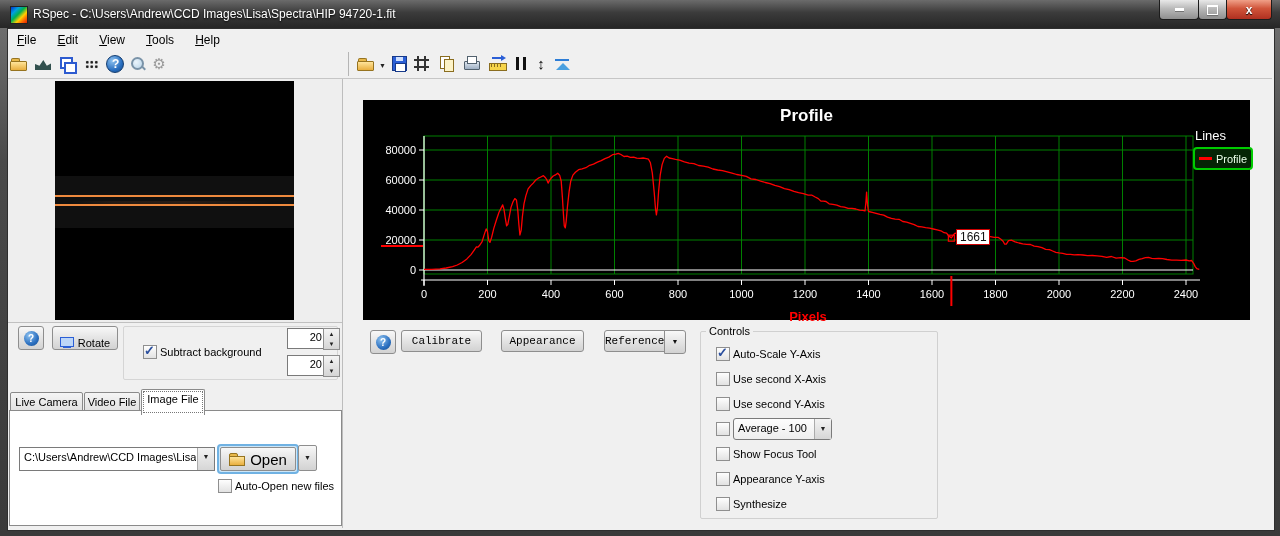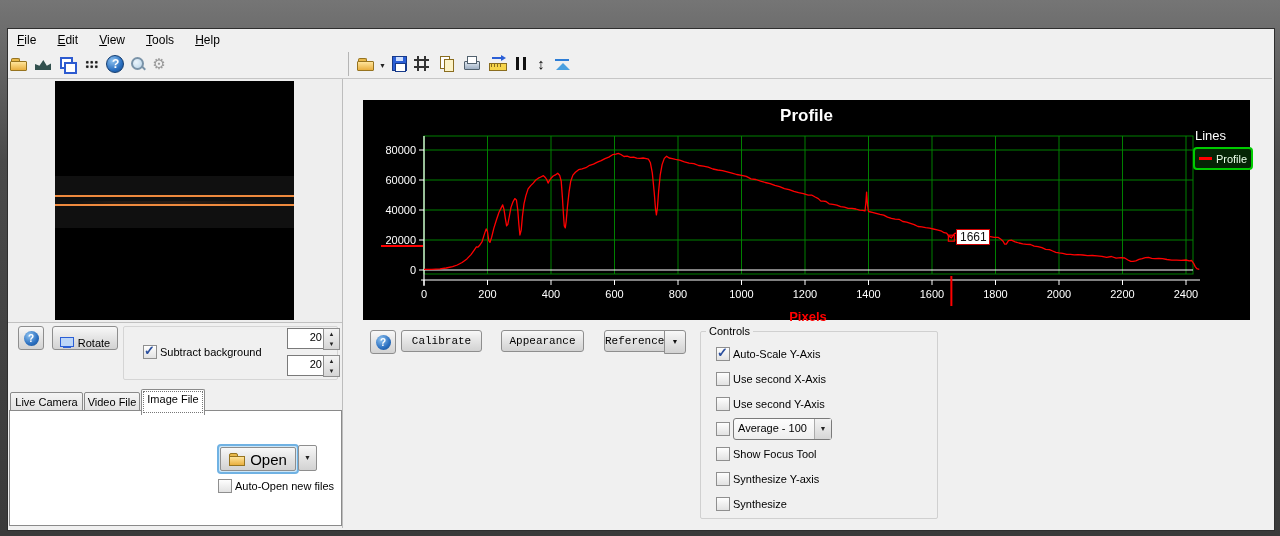--- a/index.html
+++ b/index.html
@@ -140,20 +140,35 @@
     background:linear-gradient(#f8f8f8,#e6e6e6 45%,#d2d2d2);font-size:7px;text-align:center;line-height:22px;color:#111;}
   .controls-box{position:absolute;left:700px;top:331px;width:236px;height:186px;border:1px solid #d0d0d0;border-radius:2px;}
   .controls-title{position:absolute;left:706px;top:325px;background:#f0f0f0;padding:0 3px;font-size:11px;}
 </style>
 </head>
 <body>
 
 <div id="window">
 
   
+  <div class="titlebar">
+    <span class="app-icon"></span>
+    <span class="title-text">RSpec - C:\Users\Andrew\CCD Images\Lisa\Spectra\HIP 94720-1.fit</span>
+    <div class="winbtns">
+      <div class="winbtn min">
+          <span class="glyph-min"></span>
+        </div>
+      <div class="winbtn max">
+          <span class="glyph-max"></span>
+        </div>
+      <div class="winbtn close">
+          <span class="glyph-close">x</span>
+        </div>
+    </div>
+  </div>
 
   <div class="client-bg"></div>
 
   
   <div class="menubar">
     <span class="menu-item"><u>F</u>ile</span>
     <span class="menu-item"><u>E</u>dit</span>
     <span class="menu-item"><u>V</u>iew</span>
     <span class="menu-item"><u>T</u>ools</span>
     <span class="menu-item"><u>H</u>elp</span>
@@ -211,20 +226,24 @@
   <span class="spin-btns" style="left:323px;top:355px">
       <span>▲</span>
       <span>▼</span>
     </span>
 
   
   <div class="tab" style="left:10px;width:71px">Live Camera</div>
   <div class="tab" style="left:84px;width:54px">Video File</div>
   <div class="tab active" style="left:141px;width:62px">Image File</div>
   <div class="tab-panel"></div>
+  <div class="combo" style="left:19px;top:447px;width:194px;height:22px;z-index:4">
+    <span class="txt">C:\Users\Andrew\CCD Images\Lisa</span>
+    <span class="arrow">▼</span>
+  </div>
   <div class="open-wrap" style="z-index:4">
     <div class="open-btn">
       <span class="open-folder"></span>
       <span>Open</span>
     </div>
   </div>
   <div class="drop-btn" style="z-index:4">▼</div>
   <span class="cb" style="left:218px;top:479px;z-index:4"></span>
   <span class="cb-label" style="left:235px;top:480px;z-index:4">Auto-Open new files</span>
 
@@ -322,17 +341,17 @@
   <span class="cb" style="left:716px;top:397px"></span>
   <span class="cb-label" style="left:733px;top:398px">Use second Y-Axis</span>
   <span class="cb" style="left:716px;top:422px"></span>
   <div class="combo" style="left:733px;top:418px;width:97px;height:20px;border-radius:3px;background:linear-gradient(#fdfdfd,#eee)">
     <span class="txt" style="top:3px">Average - 100</span>
     <span class="arrow" style="line-height:20px">▼</span>
   </div>
   <span class="cb" style="left:716px;top:447px"></span>
   <span class="cb-label" style="left:733px;top:448px">Show Focus Tool</span>
   <span class="cb" style="left:716px;top:472px"></span>
-  <span class="cb-label" style="left:733px;top:473px">Synthesize Y-axis</span>
+  <span class="cb-label" style="left:733px;top:473px">Appearance Y-axis</span>
   <span class="cb" style="left:716px;top:497px"></span>
   <span class="cb-label" style="left:733px;top:498px">Synthesize</span>
 
 </div>
 
 </body></html>

